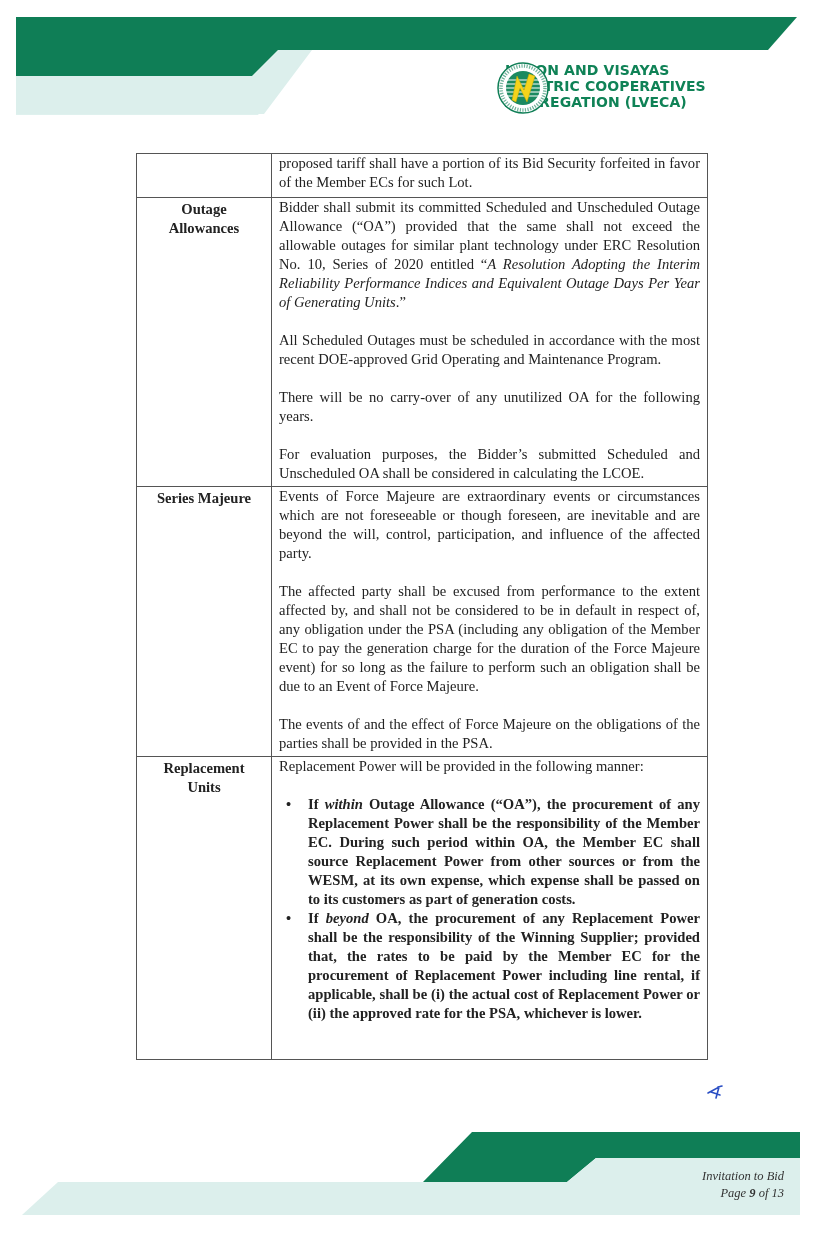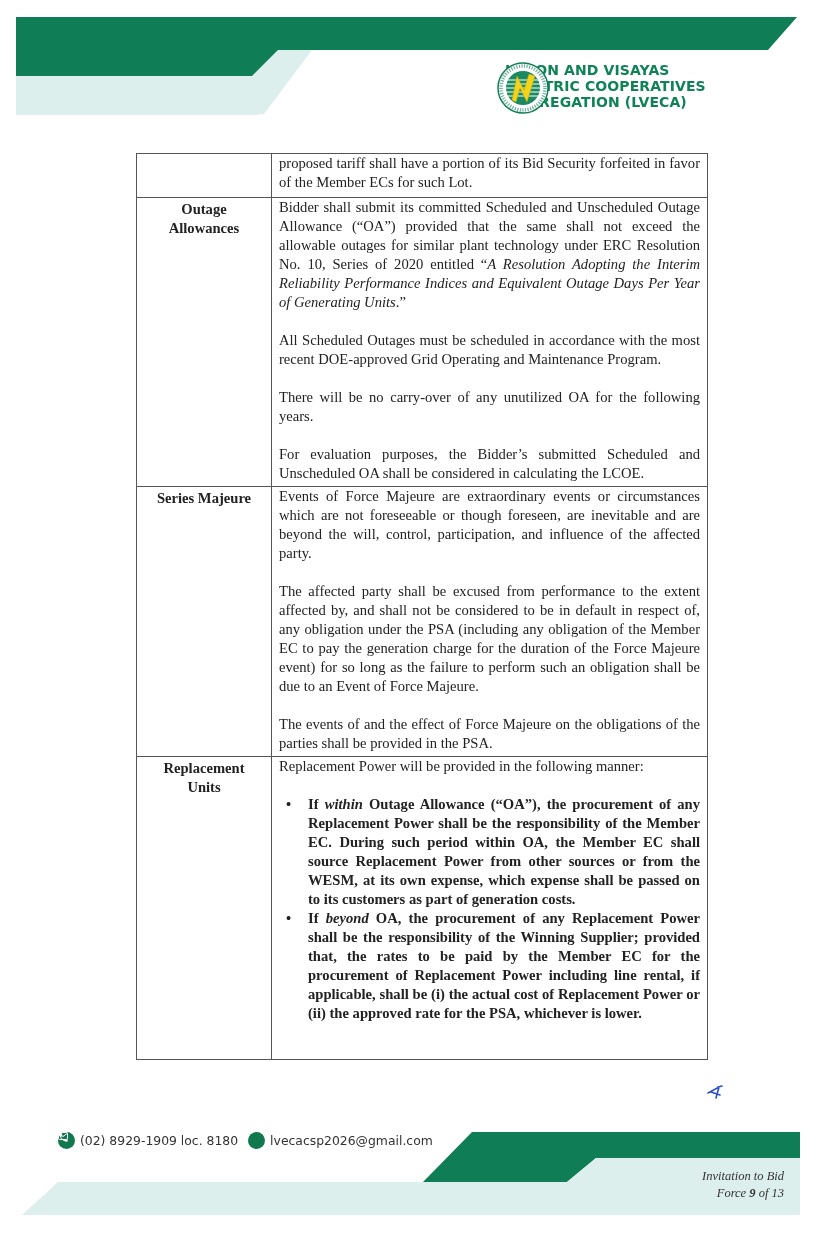--- a/index.html
+++ b/index.html
@@ -108,32 +108,17 @@
 <svg class="sig" viewBox="0 0 18 16">
   <path d="M2,9 L13,3 L10,14 M5,8 L14,11 M12,3 L16,2" stroke="#2b4fc4" stroke-width="1.6" fill="none" stroke-linecap="round"></path>
 </svg>
 
 <div class="ftr">
   <svg width="816" height="100" viewBox="0 0 816 100">
     <polygon points="58,62 800,62 800,95 22,95" fill="#dcefec"></polygon>
     <polygon points="472,12 800,12 800,38 596,38 567,62 423,62" fill="#0f7e56"></polygon>
     <polygon points="596,38 800,38 800,62 567,62" fill="#dcefec"></polygon>
   </svg>
-  <div class="contact" style="left:58px; top:12px;">
-    <span class="ico">
-      <svg width="11" height="11" viewBox="0 0 24 24">
-          <path d="M6.6 10.8c1.4 2.8 3.8 5.1 6.6 6.6l2.2-2.2c.3-.3.7-.4 1-.2 1.1.4 2.3.6 3.6.6.6 0 1 .4 1 1V20c0 .6-.4 1-1 1C10.6 21 3 13.4 3 4c0-.6.4-1 1-1h3.5c.6 0 1 .4 1 1 0 1.3.2 2.5.6 3.6.1.3 0 .7-.2 1L6.6 10.8z" fill="#fff"></path>
-        </svg>
-    </span>
-    <span>(02) 8929-1909 loc. 8180</span>
-    <span class="ico" style="margin-left:10px;">
-      <svg width="10" height="8" viewBox="0 0 10 8">
-          <rect x="0.5" y="0.5" width="9" height="7" rx="1" fill="none" stroke="#fff" stroke-width="1"></rect>
-          <polyline points="1,1.5 5,4.5 9,1.5" fill="none" stroke="#fff" stroke-width="1"></polyline>
-        </svg>
-    </span>
-    <span>lvecacsp2026@gmail.com</span>
-  </div>
   <div class="page-info">
     <div>Invitation to Bid</div>
-    <div><span>Force </span><b>9</b><span> of </span><span>13</span></div>
+    <div><span>Page </span><b>9</b><span> of </span><span>13</span></div>
   </div>
 </div>
 
 </body></html>

